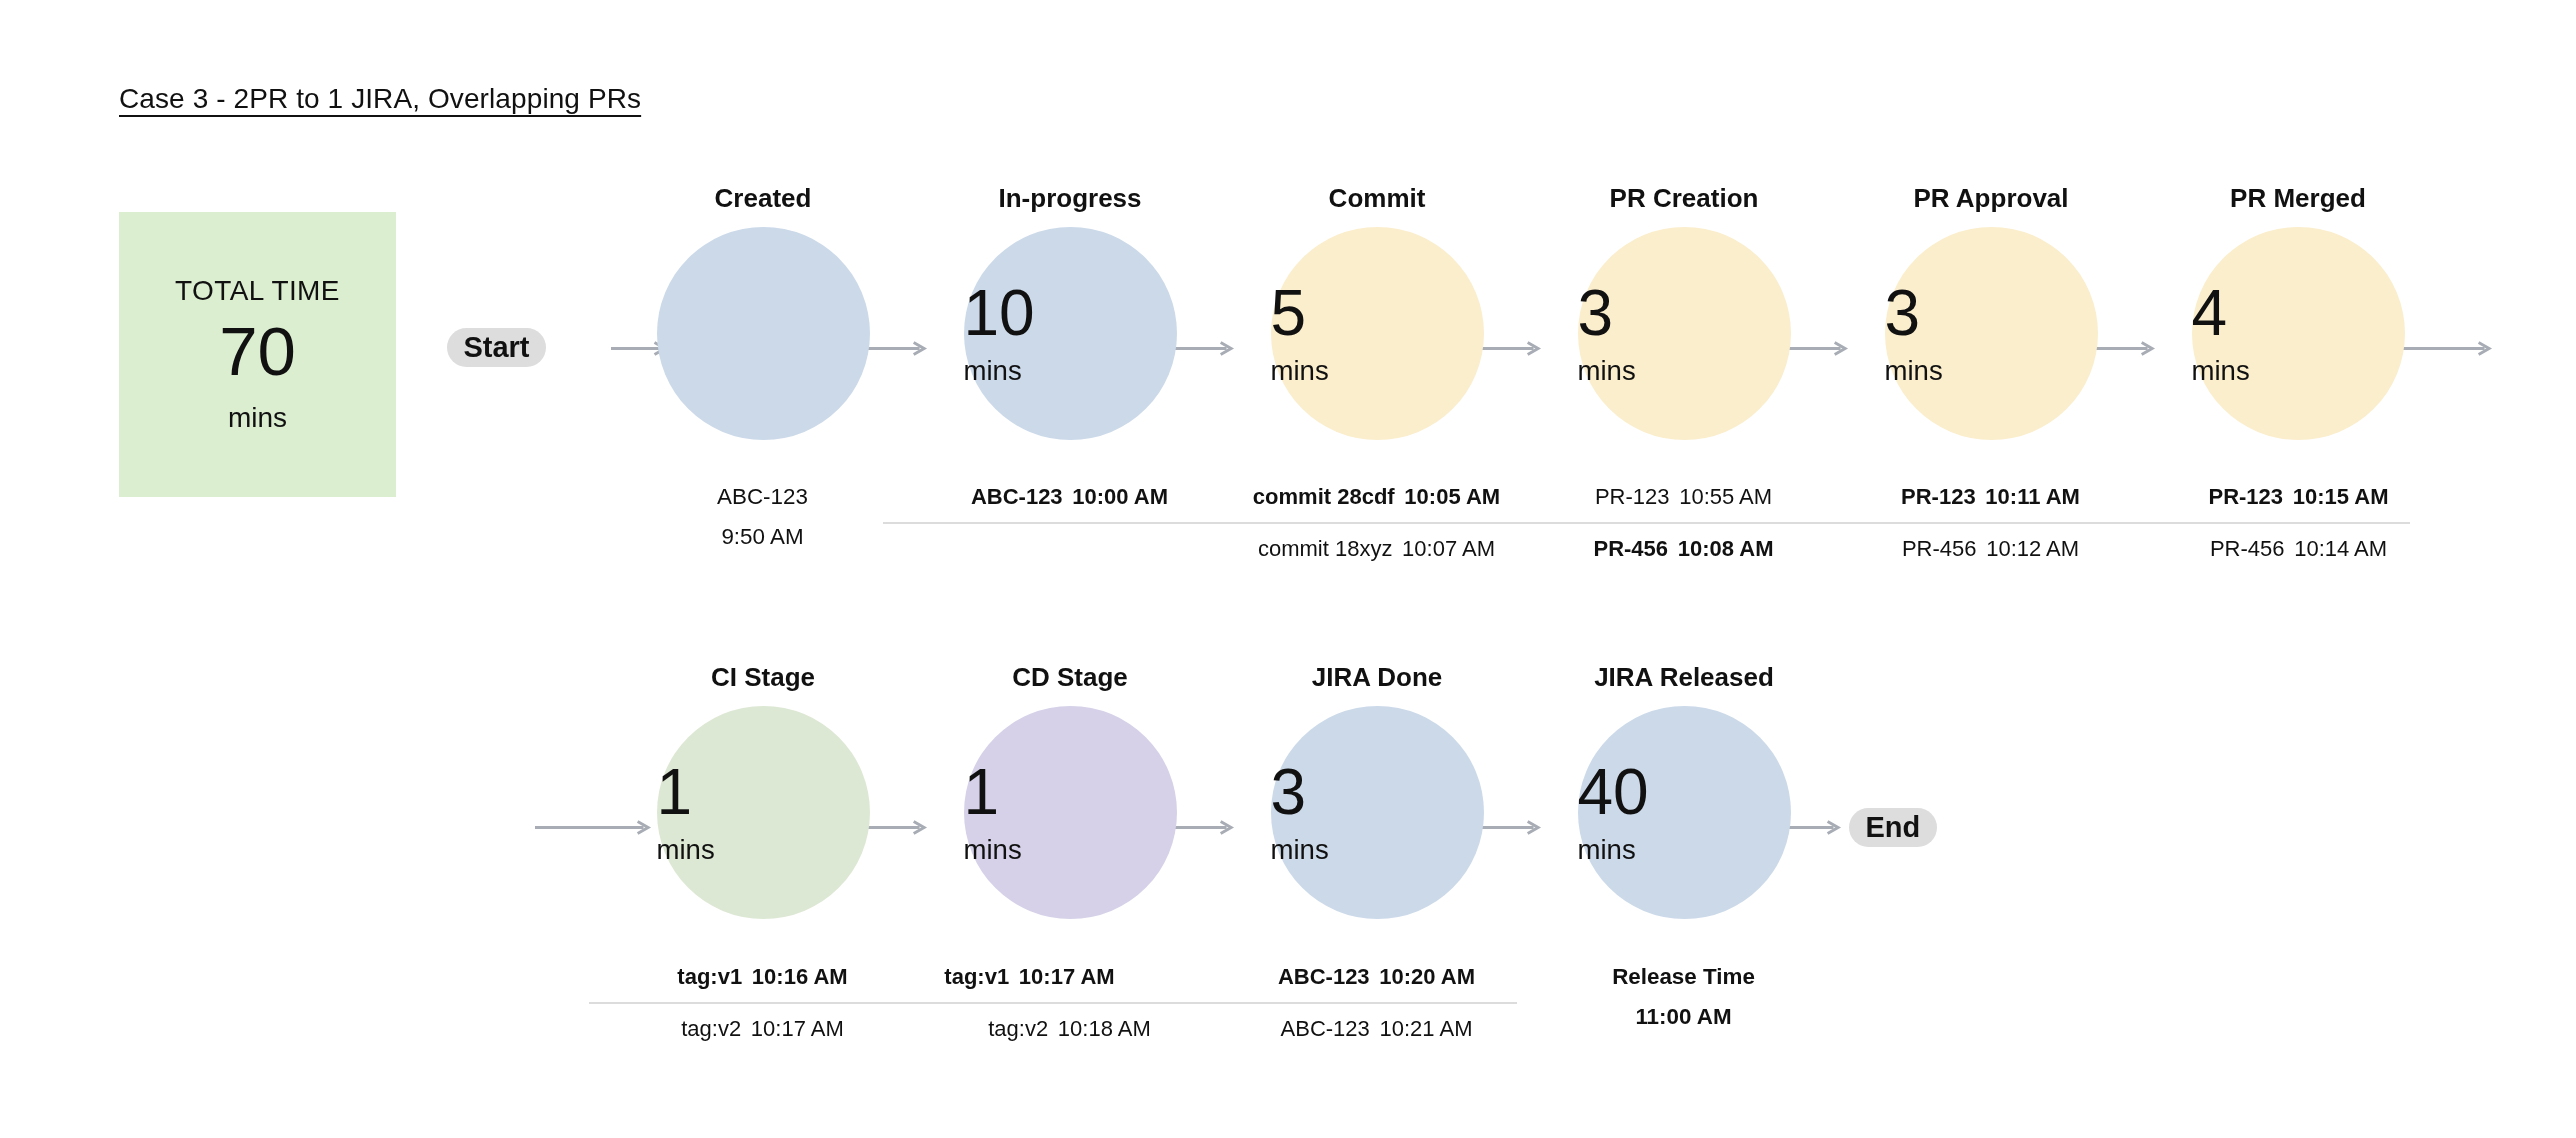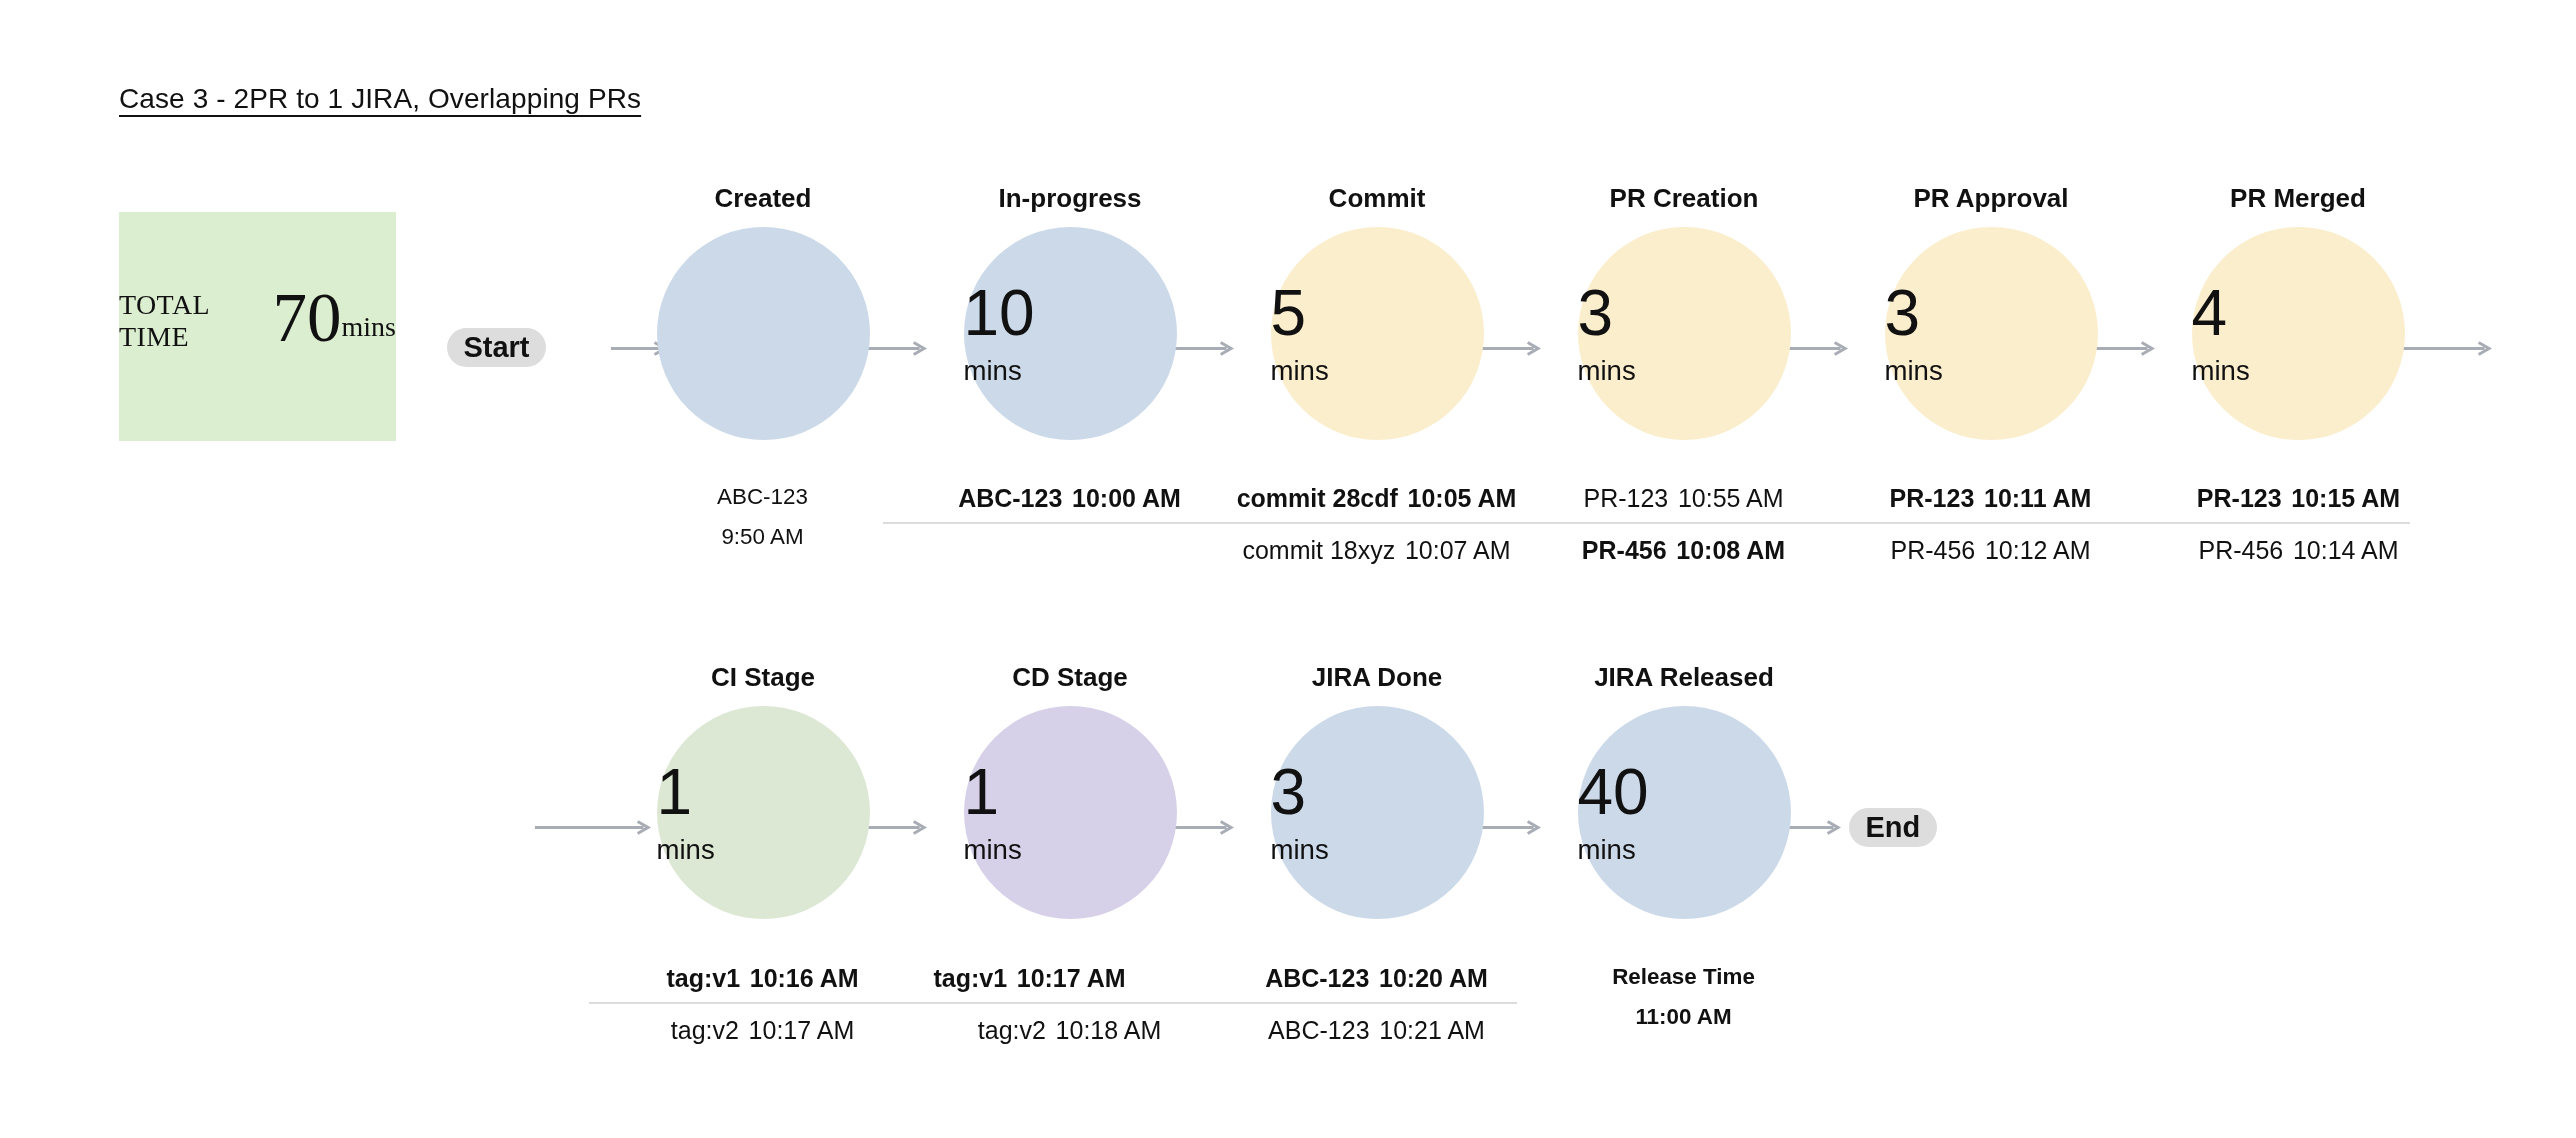--- a/index.html
+++ b/index.html
@@ -30,28 +30,27 @@
     letter-spacing: 0.1px;
     white-space: nowrap;
   }
 
   
   #total-time-card {
     position: absolute;
     left: 119px;
     top: 212px;
     width: 277px;
-    height: 229px;
+    height: 285px;
     background: #dbeed0;
     display: flex;
-    flex-direction: row;
+    flex-direction: column;
     align-items: center;
     justify-content: center;
     box-sizing: border-box;
-    font-family: Liberation Serif, serif;
   }
   #total-time-card .tt-label {
     font-size: 28px;
     font-weight: 400;
     letter-spacing: 0.4px;
     color: #111;
     margin-bottom: 10.4px;
   }
   #total-time-card .tt-value {
     font-size: 69px;
@@ -105,21 +104,21 @@
   .circle.blue   { background: #cbd9e9; }
   .circle.yellow { background: #fbeecd; }
   .circle.green  { background: #dde8d4; }
   .circle.purple { background: #d6d1e8; }
 
   
   .entry {
     position: absolute;
     width: 343px;
     text-align: center;
-    font-size: 25px;
+    font-size: 22px;
     white-space: nowrap;
     color: #111;
     line-height: 1;
   }
   .entry .e-id { margin-right: 9.7px; }
   .entry.bold { font-weight: 700; }
   .entry.reg  { font-weight: 400; }
 
   
   .entry-2 {

